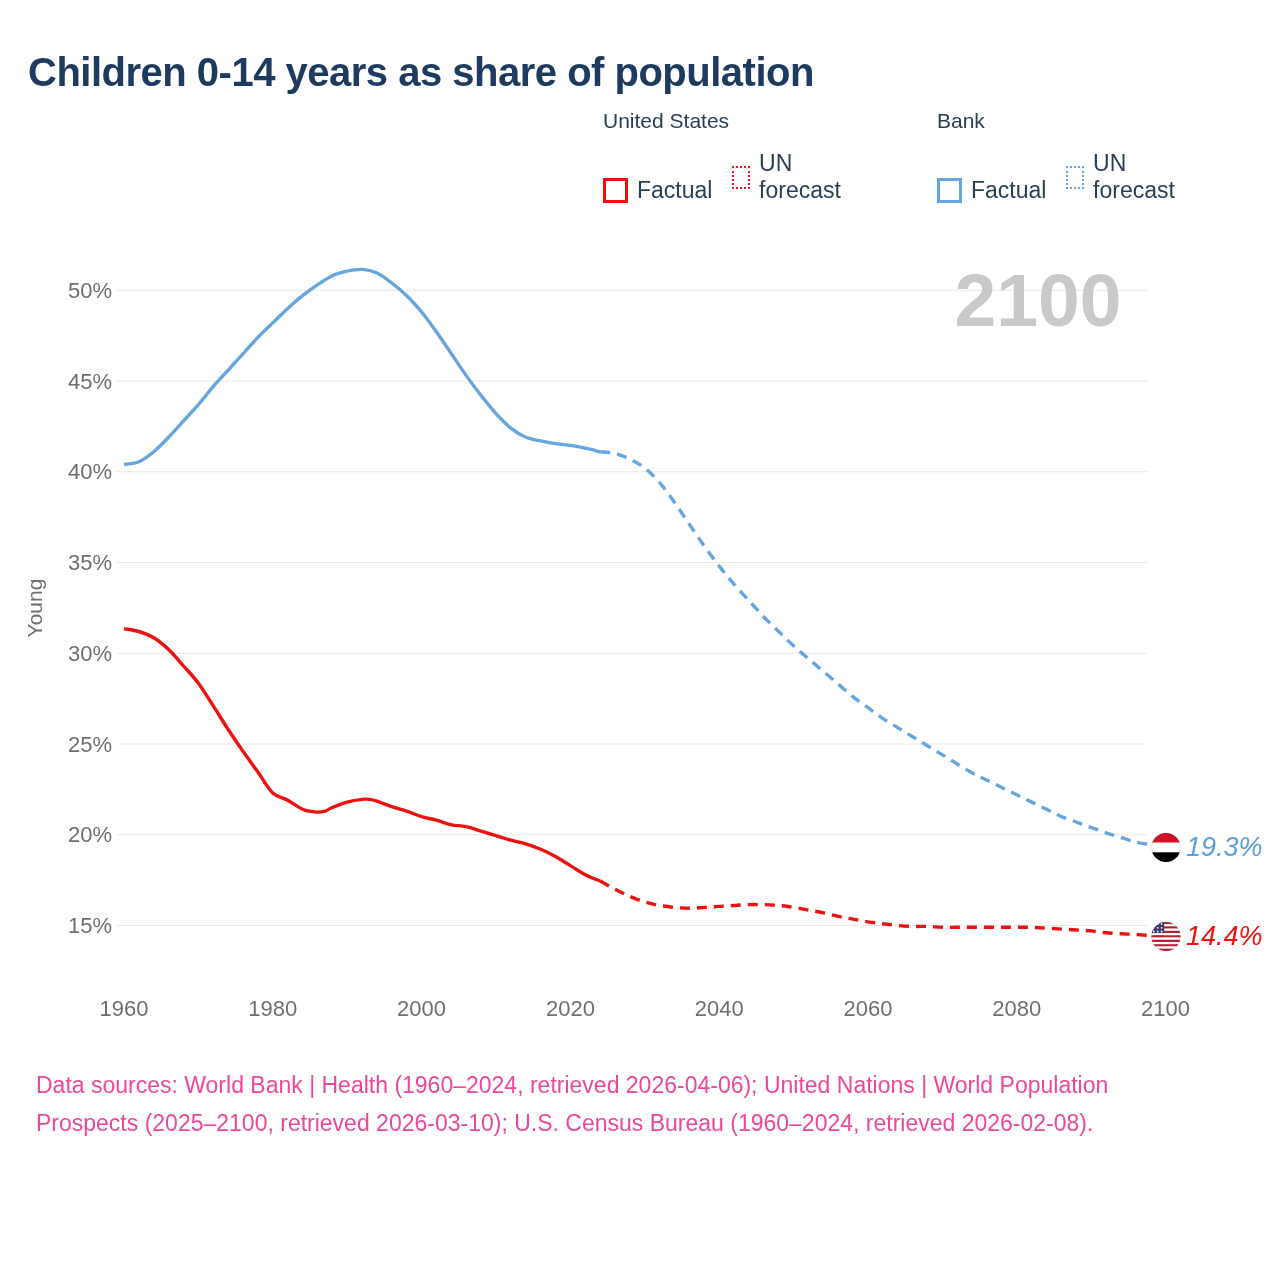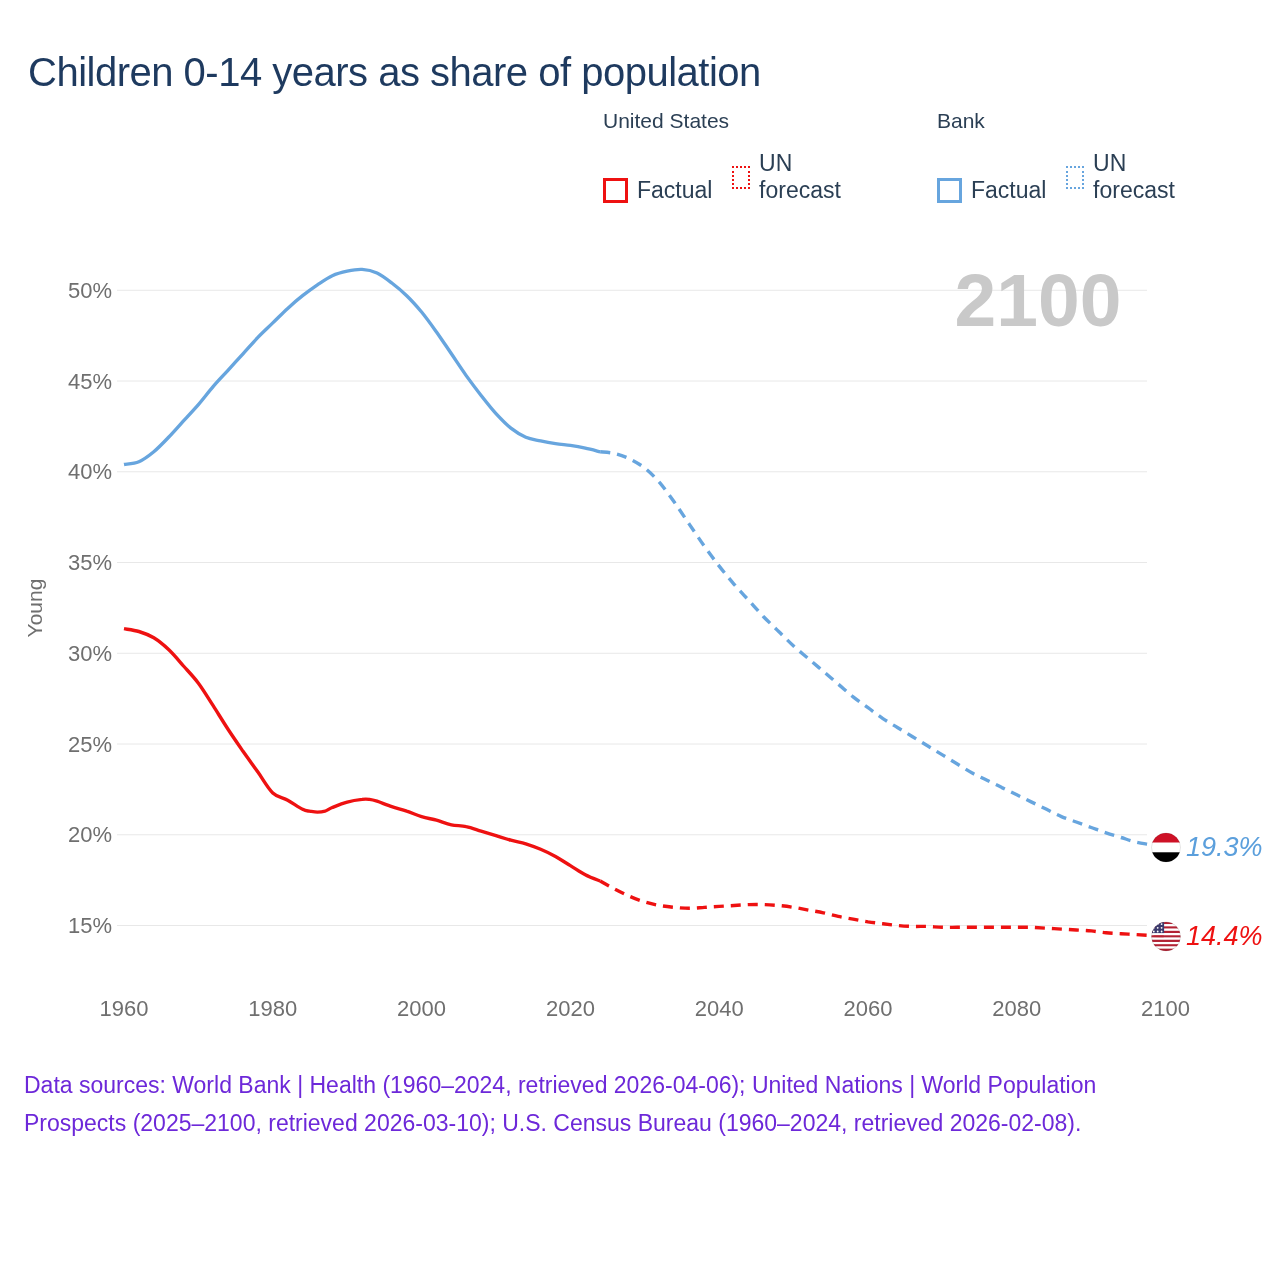--- a/index.html
+++ b/index.html
@@ -1,21 +1,21 @@
 <!DOCTYPE html>
 <html><head>
 <meta charset="utf-8">
 <style>
   html,body{margin:0;padding:0;background:#ffffff;}
   body{width:1280px;height:1280px;overflow:hidden;position:relative;
        font-family:"Liberation Sans","DejaVu Sans",sans-serif;}
   .page{position:absolute;inset:0;background:#fff;}
 
   .chart-title{position:absolute;left:28px;top:50px;margin:0;
-    font-size:40px;font-weight:400;color:#1e3a5f;letter-spacing:-0.5px;}
+    font-size:40px;font-weight:700;color:#1e3a5f;letter-spacing:-0.5px;}
 
   .legend{position:absolute;top:0;left:0;}
   .legend-group{position:absolute;top:108px;}
   .legend-group.g0{left:603px;}
   .legend-group.g1{left:937px;}
   .legend-header{font-size:21px;color:#2b3f54;height:26px;line-height:26px;}
   .legend-row{display:flex;gap:20px;margin-top:16px;align-items:flex-end;}
   .legend-item{display:flex;align-items:center;cursor:pointer;}
   .swatch{width:19px;height:19px;display:inline-block;margin-right:9px;box-sizing:content-box;}
   .swatch.red-solid{border:3px solid #ee1111;}
@@ -24,22 +24,22 @@
   .swatch.blue-dotted{border:2.5px dotted #67a5de;}
   .legend-label{font-size:23px;color:#2b3f54;}
 
   #plot{position:absolute;left:0;top:0;width:1280px;height:1280px;}
   #plot text{font-family:"Liberation Sans","DejaVu Sans",sans-serif;}
 
   .end-label{position:absolute;left:1186px;font-size:27px;white-space:nowrap;font-style:italic;}
   .end-label.yemen{top:832px;color:#5b9fdc;}
   .end-label.us{top:921px;color:#ee1111;}
 
-  .footer{position:absolute;left:24px;top:1066px;width:1155px;
-    font-size:23px;line-height:38px;color:#6d28d9;}
+  .footer{position:absolute;left:36px;top:1066px;width:1155px;
+    font-size:23px;line-height:38px;color:#ec4899;}
   .footer p{margin:0;}
 </style>
 </head>
 <body>
 
 <div class="page">
 
   <h1 class="chart-title">Children 0-14 years as share of population</h1>
 
   <div class="legend">

